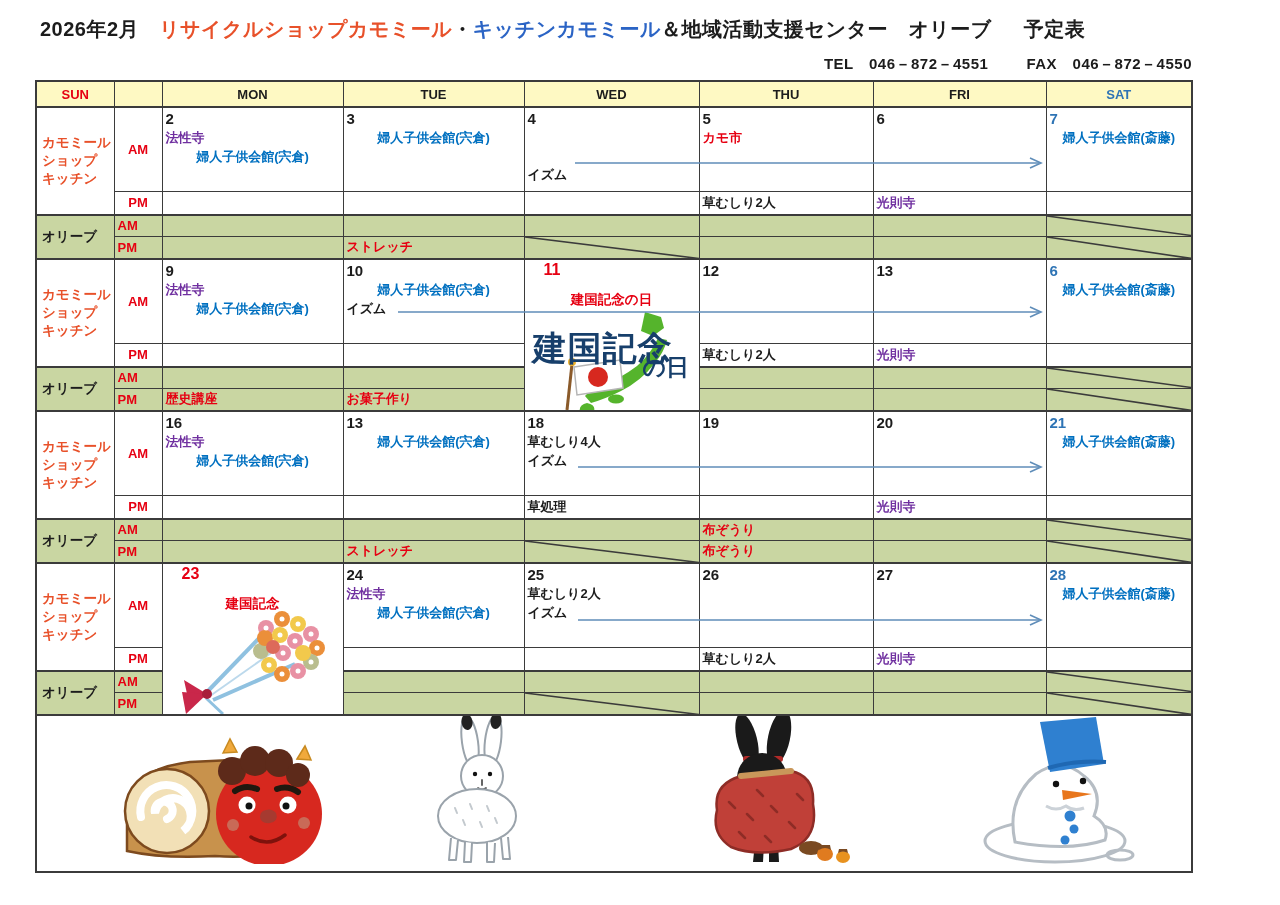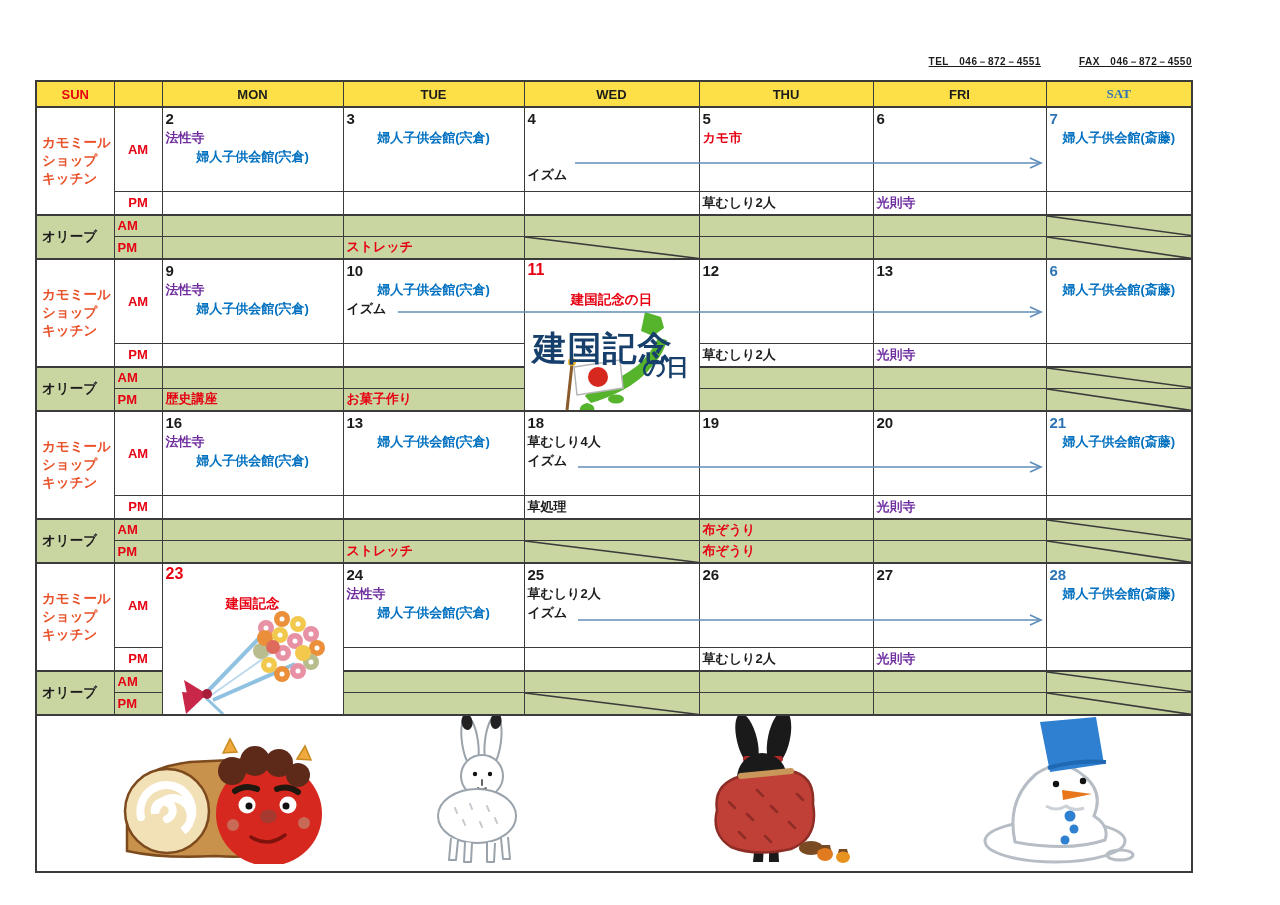--- a/index.html
+++ b/index.html
@@ -5,37 +5,37 @@
   html,body{margin:0;padding:0;background:#fff;}
   .page{position:relative;width:1280px;height:905px;background:#fff;overflow:hidden;
         font-family:"Liberation Sans","DejaVu Sans",sans-serif;font-weight:bold;color:#1c1c1c;}
 
   
   .title-row{position:absolute;left:40px;top:16px;font-size:20px;white-space:nowrap;letter-spacing:.5px;}
   .title-row .month{margin-right:20px;}
   .title-row .shop1{color:var(--orange-red,#e8512a);}
   .title-row .shop2{color:var(--title-blue,#2b64c5);}
   .title-row .suffix{margin-left:32px;}
-  .contact{position:absolute;top:55px;right:88px;font-size:10px;letter-spacing:.5px;text-decoration:underline;}
+  .contact{position:absolute;top:55px;right:88px;font-size:15px;letter-spacing:.5px;}
   .contact .fax{margin-left:38px;}
 
   
   table.cal{position:absolute;left:35px;top:80px;width:1158px;border-collapse:collapse;
             table-layout:fixed;border:2px solid var(--border-col,#3b3b3b);}
   table.cal td,table.cal th{border:1px solid var(--border-col,#3b3b3b);box-sizing:border-box;overflow:hidden;}
   tr.r-head{height:26px;}
   tr.r-am{height:84px;} tr.r-pm{height:24px;}
   tr.r-oam{height:21px;} tr.r-opm{height:23px;}
   tr.r-pics{height:157px;}
   tr.r-am > td,tr.r-oam > td{border-top-width:2px;}
   tr.r-pics > td{border-top-width:2px;}
 
-  th{font-size:13px;text-align:center;vertical-align:middle;background:#fde047;font-weight:bold;}
+  th{font-size:13px;text-align:center;vertical-align:middle;background:#fef9c3;font-weight:bold;}
   th.h-sun{color:var(--red,#e60012);}
-  th.h-sat{color:var(--sat-blue,#2e74b5);font-family:Liberation Serif, serif;}
+  th.h-sat{color:var(--sat-blue,#2e74b5);}
 
   .lbl-shop{color:var(--orange-red,#e8512a);font-size:13.5px;line-height:1.35;
             text-align:left;vertical-align:middle;padding:2px 2px 2px 5px;background:#fff;}
   .lbl-olive{color:#1c1c1c;font-size:13.5px;text-align:left;vertical-align:middle;
              padding-left:5px;background:var(--olive-green,#c9d6a2);}
   .time{color:var(--red,#e60012);font-size:13px;text-align:center;vertical-align:middle;background:#fff;}
   .time.ol{background:var(--olive-green,#c9d6a2);}
 
   td.day{background:#fff;vertical-align:top;text-align:left;padding:1px 3px;font-size:13px;position:relative;}
   td.day .date{font-size:15px;line-height:19px;}
@@ -48,41 +48,44 @@
         padding:0 3px;text-align:left;position:relative;}
 
   .t-purple{color:var(--purple,#7030a0);}
   .t-blue{color:var(--blue,#0070c0);text-align:center;}
   .t-red{color:var(--red,#e60012);}
   .t-black{color:#1c1c1c;}
 
   svg.slash{position:absolute;left:0;top:0;width:100%;height:100%;display:block;}
   svg.slash line{stroke:var(--border-col,#3b3b3b);stroke-width:1.6;vector-effect:non-scaling-stroke;}
 
-  td.holiday{background:#fff;vertical-align:top;text-align:left;padding:1px 3px;position:relative;}
+  td.holiday{background:#fff;vertical-align:top;text-align:left;padding:1px 19px;position:relative;}
   .holiday-name{text-align:center;color:var(--red,#e60012);font-size:13.5px;margin-top:12px;}
   .kenkoku-wrap{position:absolute;left:0;top:50px;width:100%;height:104px;}
   .kenkoku-wrap svg{position:absolute;left:0;top:0;}
   .kenkoku-main{position:absolute;left:8px;top:16px;font-size:34px;letter-spacing:1px;color:var(--kenkoku-navy,#173f6b);}
   .kenkoku-sub{position:absolute;left:118px;top:42px;font-size:23px;color:var(--kenkoku-navy,#173f6b);}
   .bouquet-wrap{position:absolute;left:6px;top:44px;width:168px;height:106px;}
 
   
   .arrows{position:absolute;left:0;top:0;width:1280px;height:905px;pointer-events:none;}
   .arrows svg{position:absolute;display:block;}
 
   
   td.pics-cell{background:#fff;position:relative;}
   .pic{position:absolute;bottom:3px;}
 </style>
 </head>
 <body>
 
 <div class="page">
 
+  <div class="title-row">
+    <span class="month">2026年2月</span><span class="shop1">リサイクルショップカモミール</span><span>・</span><span class="shop2">キッチンカモミール</span><span>＆地域活動支援センター　オリーブ</span><span class="suffix">予定表</span>
+  </div>
   <div class="contact">
     <span class="tel">TEL　046－872－4551</span><span class="fax">FAX　046－872－4550</span>
   </div>
 
   <table class="cal">
     <colgroup>
       <col style="width:78px">
         <col style="width:48px">
         <col style="width:181px">
         <col style="width:181px">

